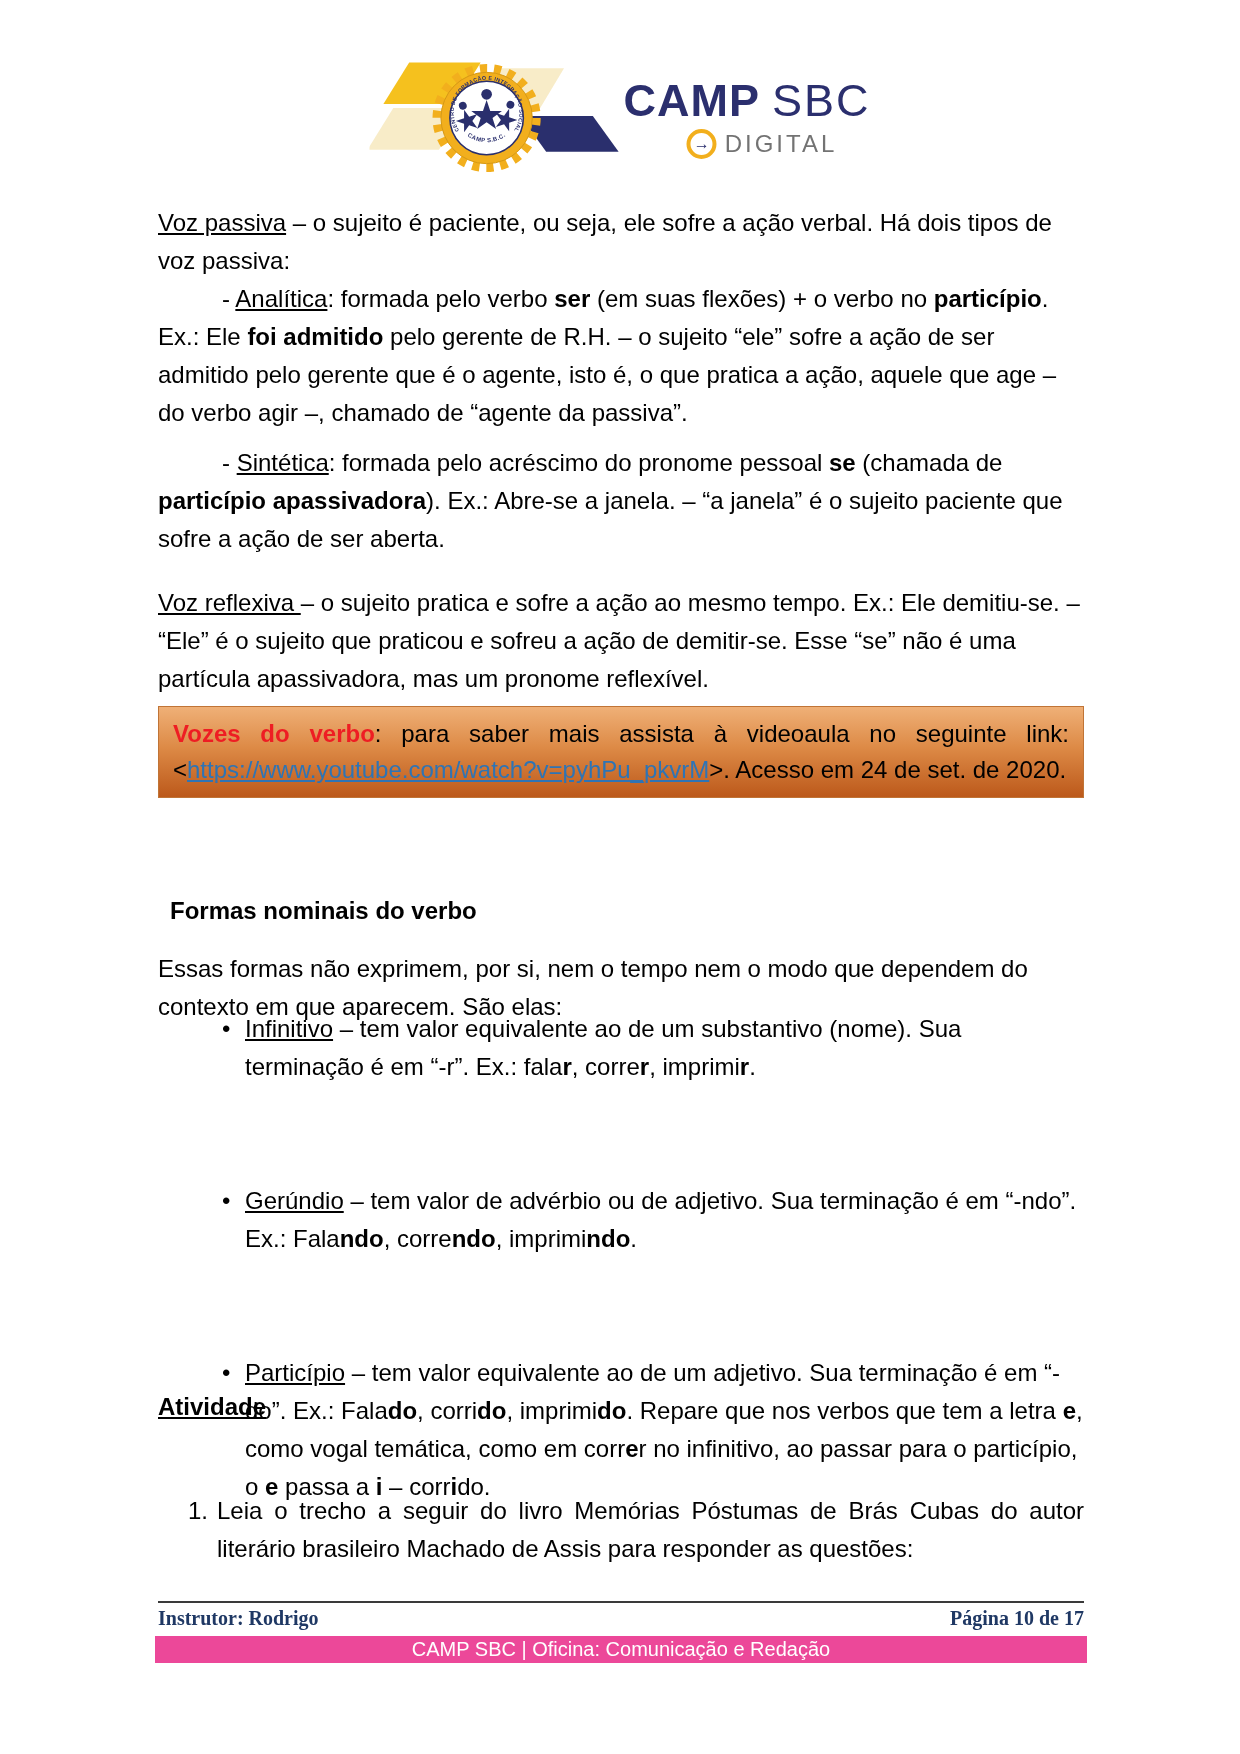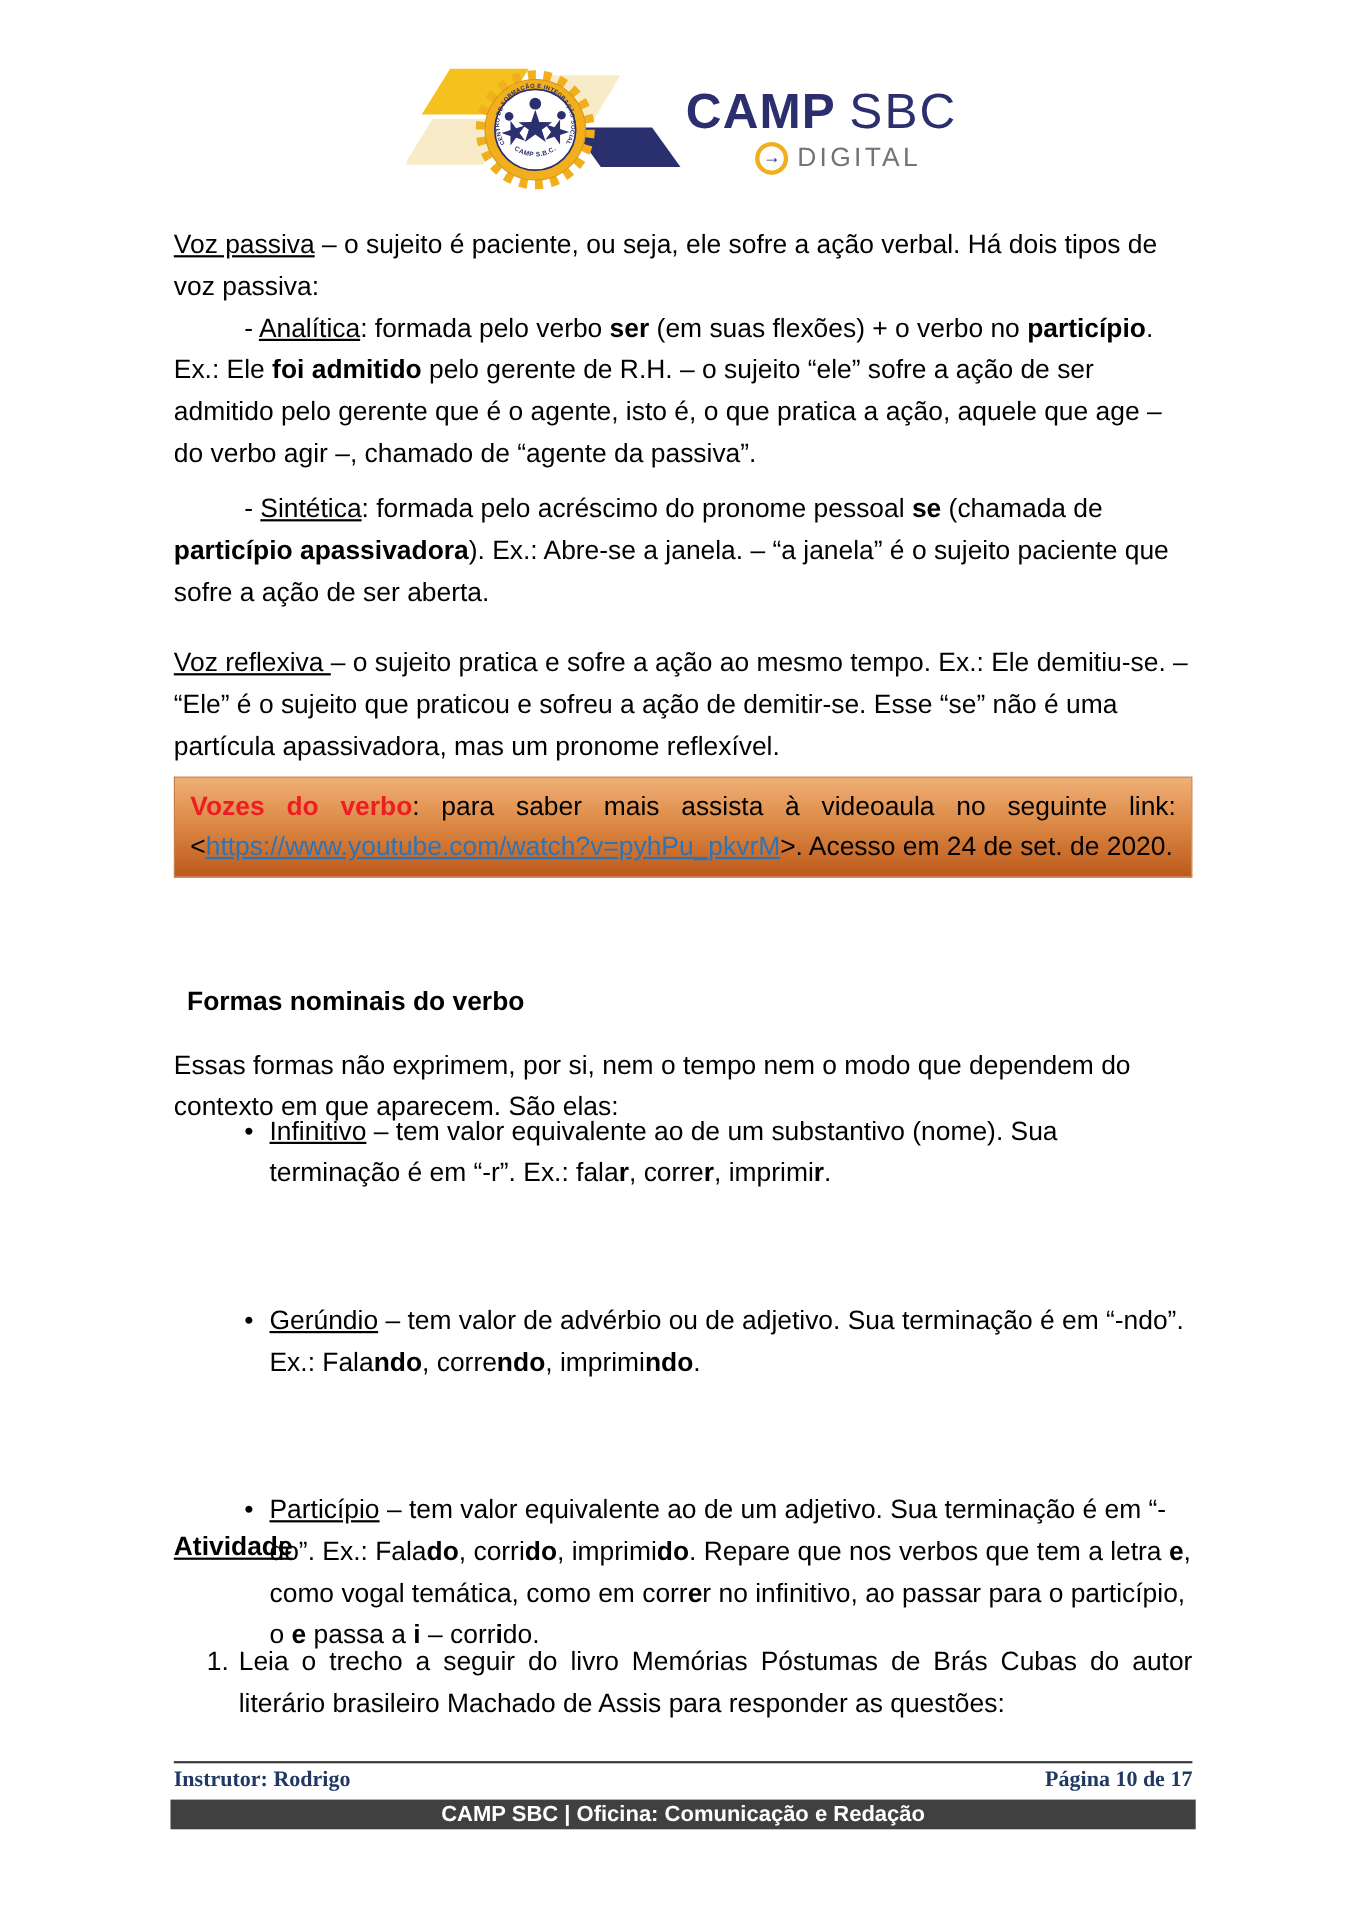--- a/index.html
+++ b/index.html
@@ -50,22 +50,22 @@
   #h-atividade{top:1388px;font-weight:700;text-decoration:underline;}
   #activity-1{top:1492px;padding-left:59px;box-sizing:border-box;text-align:justify;position:absolute;}
   #activity-1 .num{position:absolute;left:30px;top:0;}
   
   .footer-line{position:absolute;top:1601px;left:158px;width:926px;border-top:2px solid #3a3a3a;}
   .footer-row{
     position:absolute;top:1607px;left:158px;width:926px;display:flex;justify-content:space-between;
     font-size:20px;font-weight:700;color:#1F3864;font-family:Liberation Serif, serif;
   }
   .footer-bar{
-    position:absolute;top:1636px;left:155px;width:932px;height:27px;background:#404040;
-    color:#ffffff;font-size:20px;font-weight:700;text-align:center;line-height:27px;
+    position:absolute;top:1636px;left:155px;width:932px;height:27px;background:#ec4899;
+    color:#ffffff;font-size:20px;font-weight:400;text-align:center;line-height:27px;
   }
 </style>
 </head>
 <body>
 
 <div class="page">
 
   <div class="logo-wrap">
     <svg class="emblem" viewBox="0 0 270 120">
       <defs>

